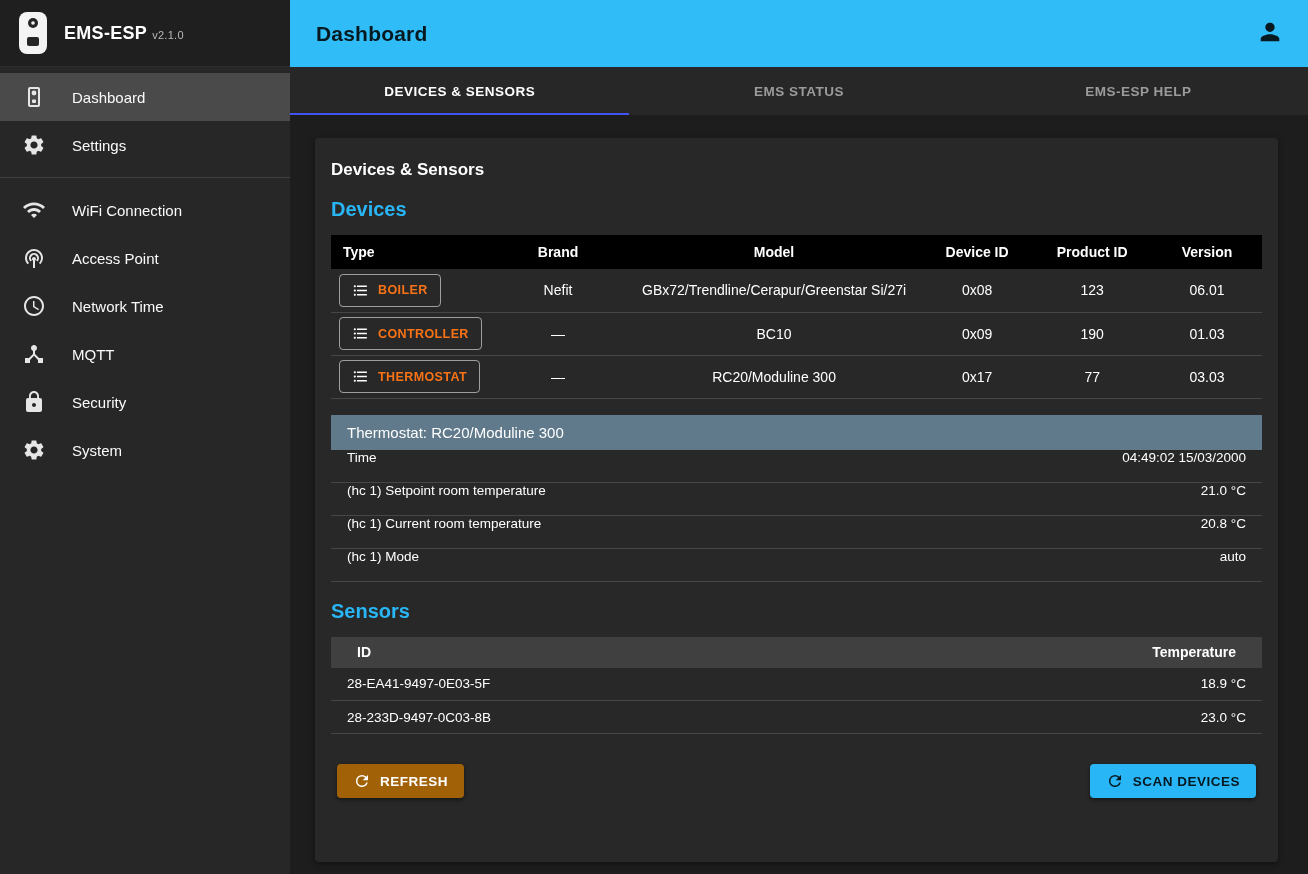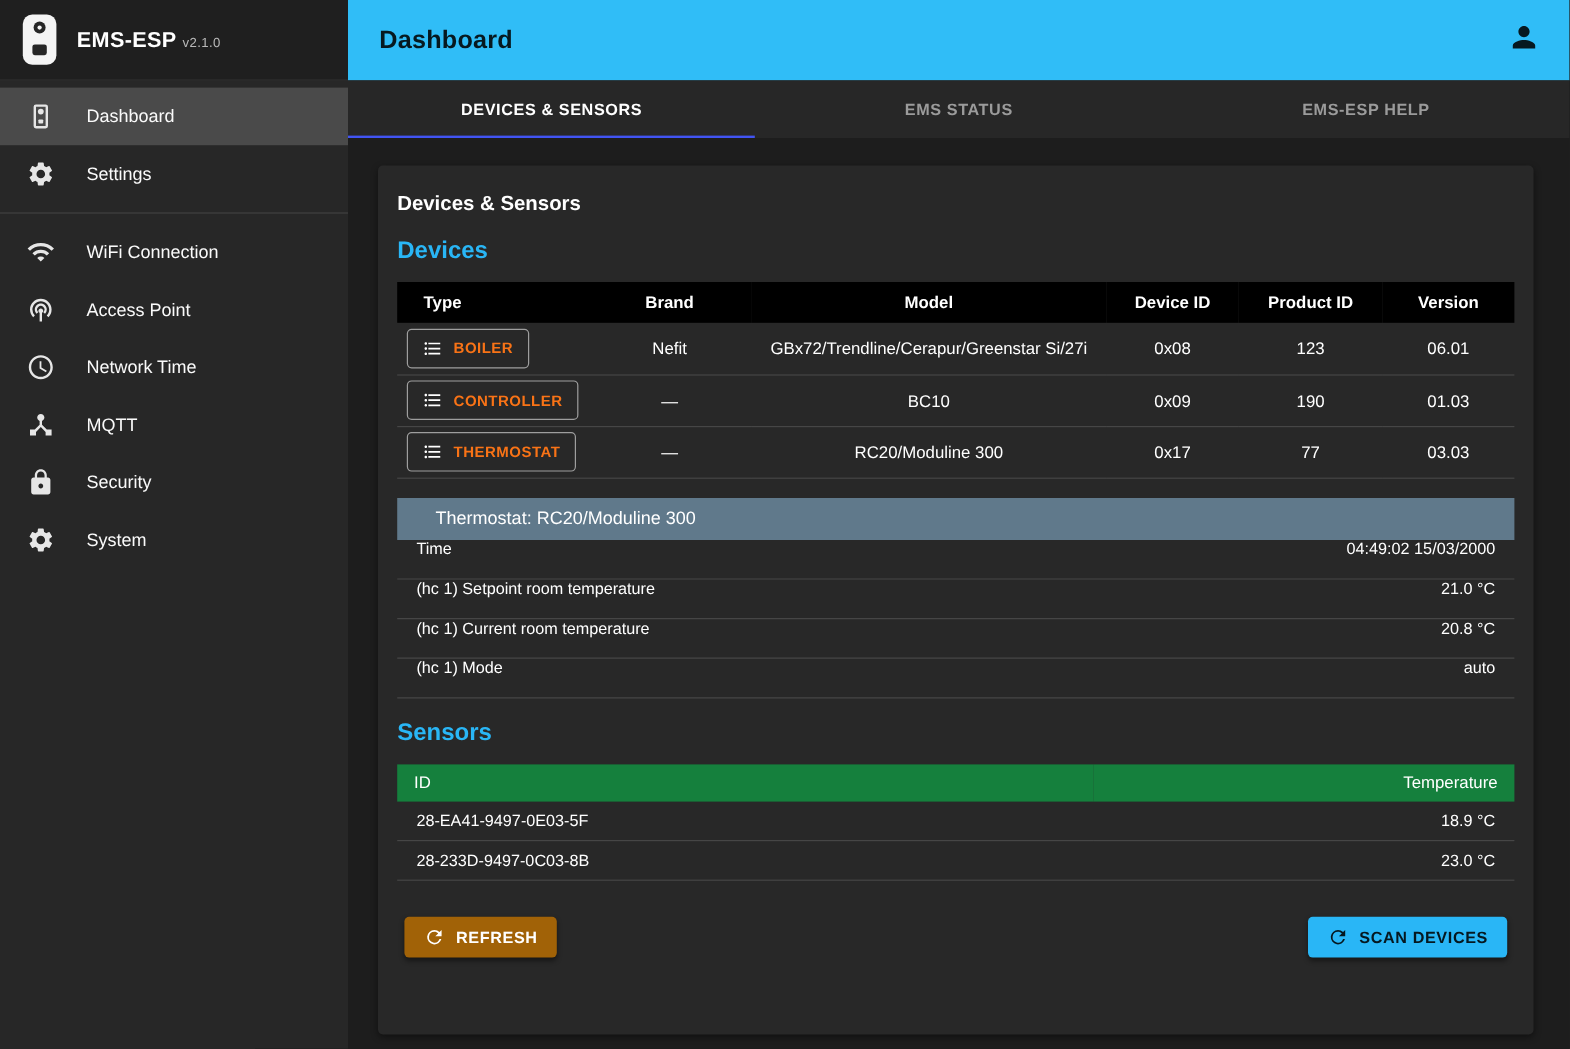--- a/index.html
+++ b/index.html
@@ -63,48 +63,48 @@
   }
   .card-title { font-size:17px; font-weight:700; margin:4px 0 8px; }
   .section-heading { color:#29b6f6; font-size:20px; font-weight:700; margin:18px 0 14px; }
 
   
   table { width:100%; border-collapse:collapse; font-size:14px; }
   .devices-table th {
     background:#000; color:#fff; font-weight:700; height:34px;
     padding:0 8px; text-align:center; white-space:nowrap;
   }
-  .devices-table th:first-child { text-align:left; padding-left:22px; }
+  .devices-table th:first-child { text-align:left; padding-left:12px; }
   .devices-table td {
     height:43px; padding:0 8px; text-align:center;
     border-bottom:1px solid rgba(255,255,255,0.14); color:#fff;
   }
   .devices-table td:first-child { text-align:left; padding-left:8px; }
   .type-btn {
     display:inline-flex; align-items:center; gap:9px;
     background:transparent; border:1px solid rgba(255,255,255,0.55); border-radius:4px;
     color:#f97316; font-family:inherit; font-size:12.5px; font-weight:700; letter-spacing:0.4px;
     padding:7px 12px; cursor:pointer;
   }
   .type-btn .btn-icon { width:17px; height:17px; color:#fff; }
 
   
   .detail-header {
     margin-top:16px; background:#60798b; color:#fff;
-    font-size:15px; padding:9px 32px;
+    font-size:15px; padding:9px 16px;
   }
   .detail-row {
     display:flex; justify-content:space-between; align-items:flex-start;
     height:33px; padding:0 16px; font-size:13.5px;
     border-bottom:1px solid rgba(255,255,255,0.14);
   }
 
   
   .sensors-table th {
-    background:#15803d; color:#fff; font-weight:400; height:31px; padding:0 14px; white-space:nowrap;
+    background:#404040; color:#fff; font-weight:700; height:31px; padding:0 26px; white-space:nowrap;
   }
   .sensors-table th:first-child { text-align:left; }
   .sensors-table th:last-child { text-align:right; }
   .sensors-table td {
     height:33px; padding:0 16px; font-size:13.5px;
     border-bottom:1px solid rgba(255,255,255,0.14);
   }
   .sensors-table td:first-child { text-align:left; }
   .sensors-table td:last-child { text-align:right; }
 

